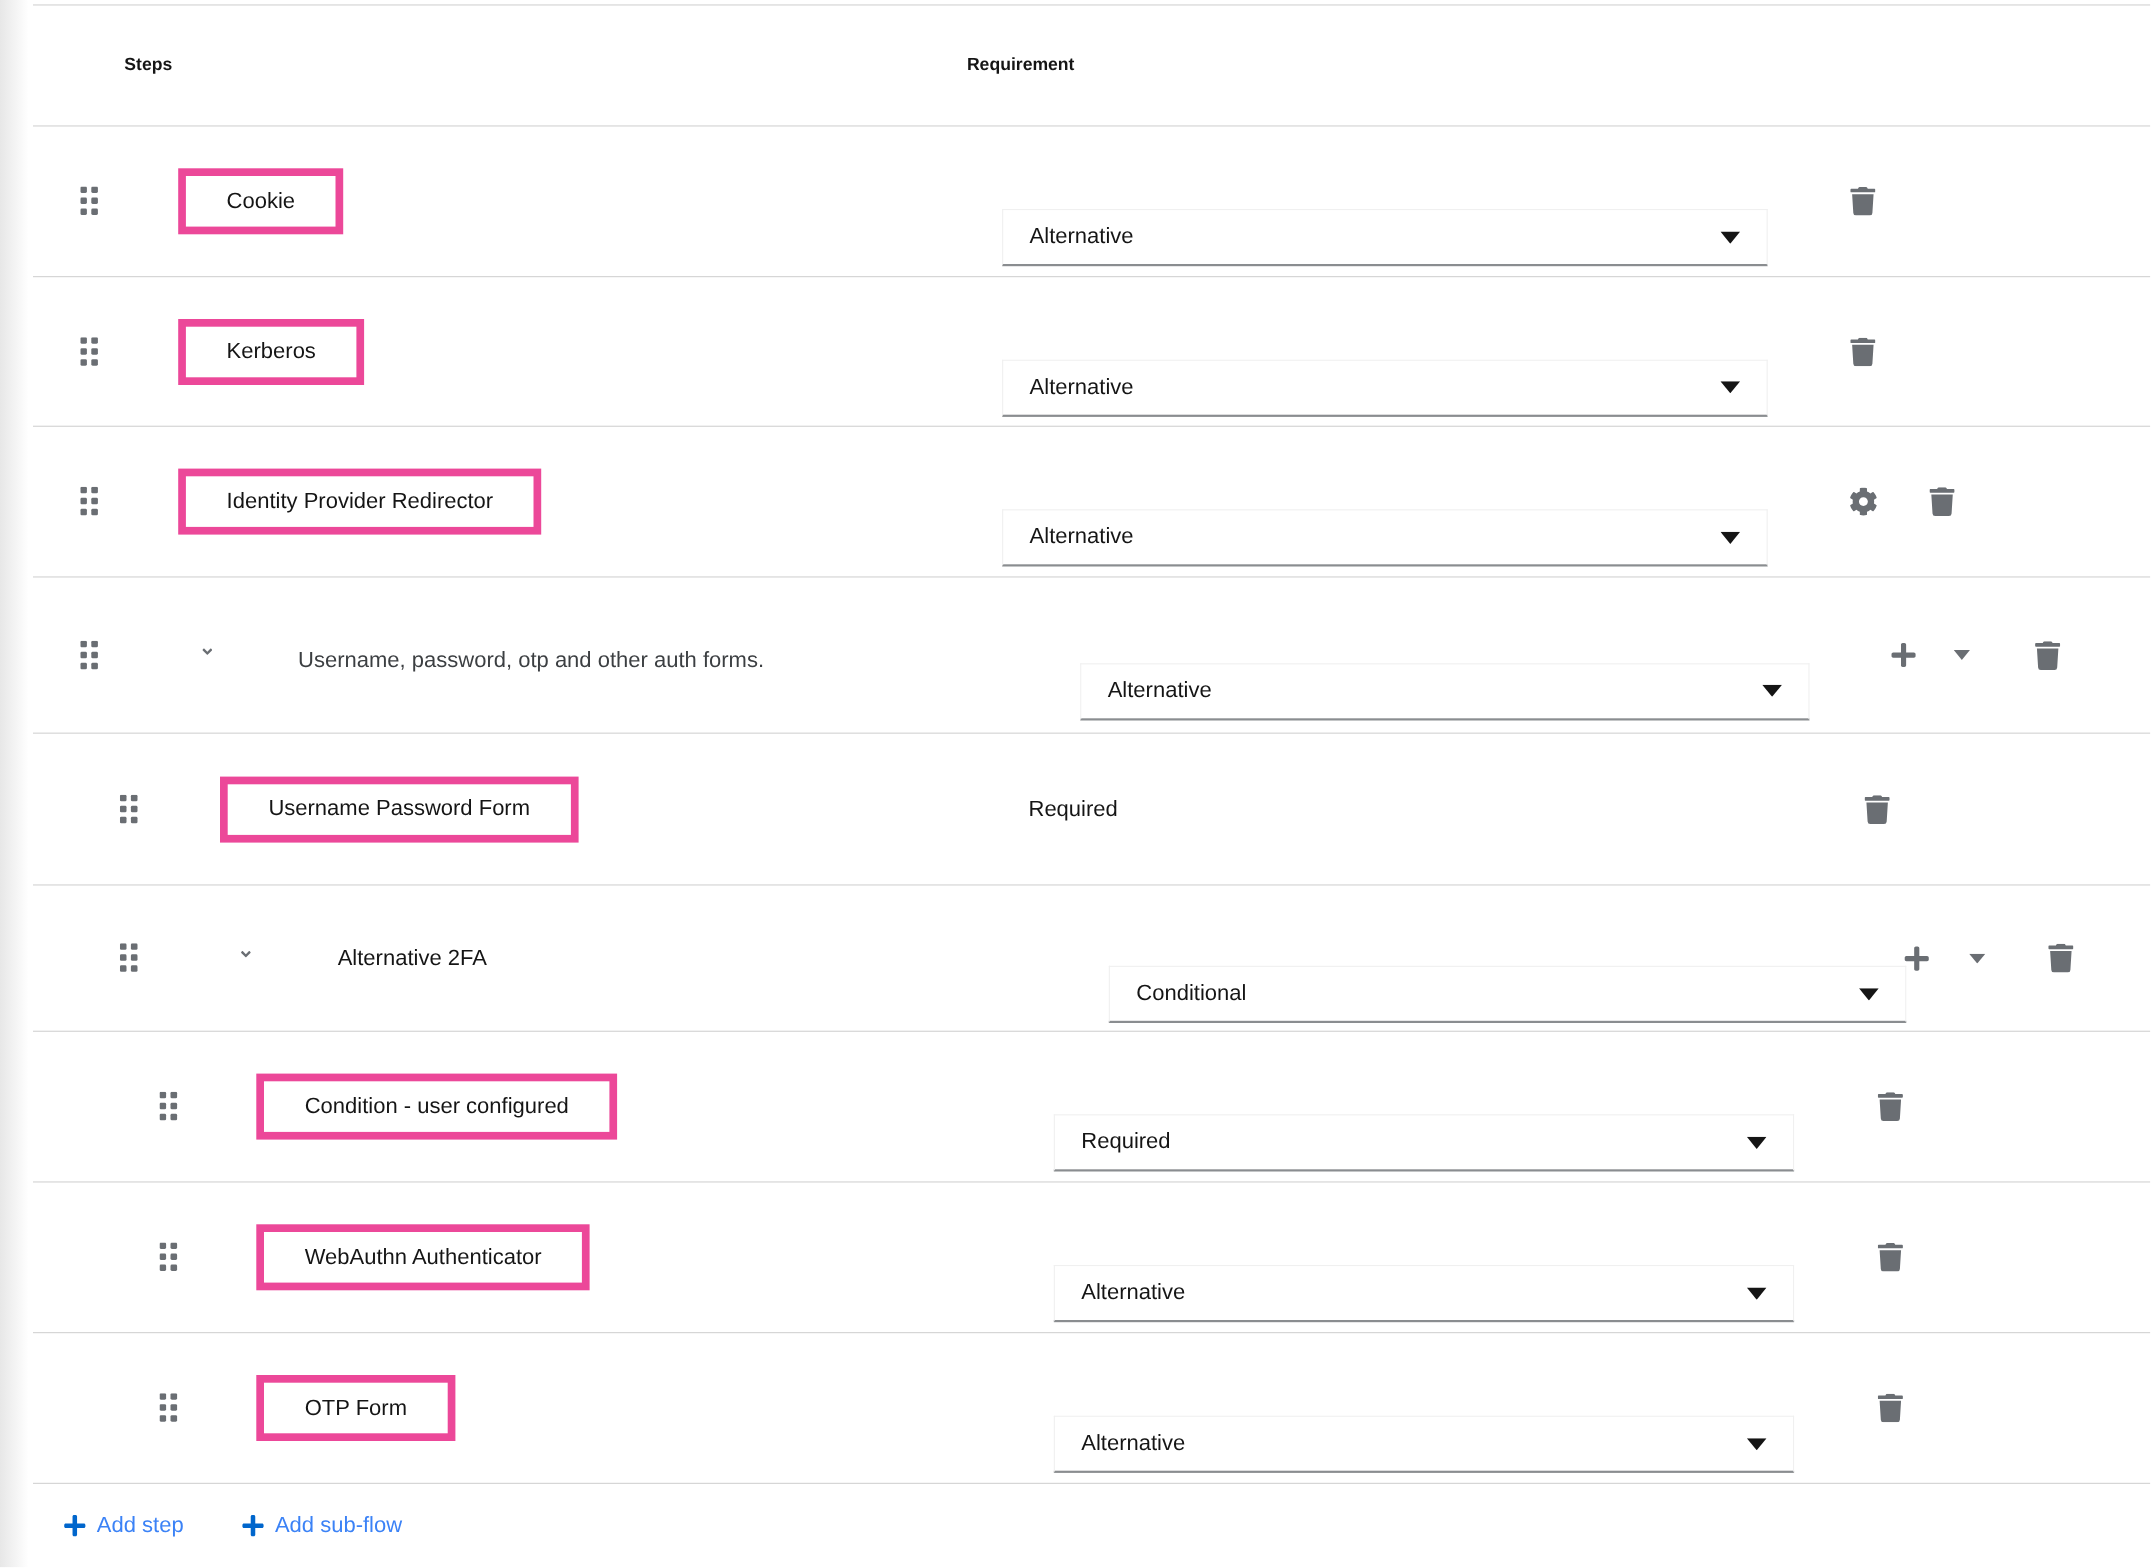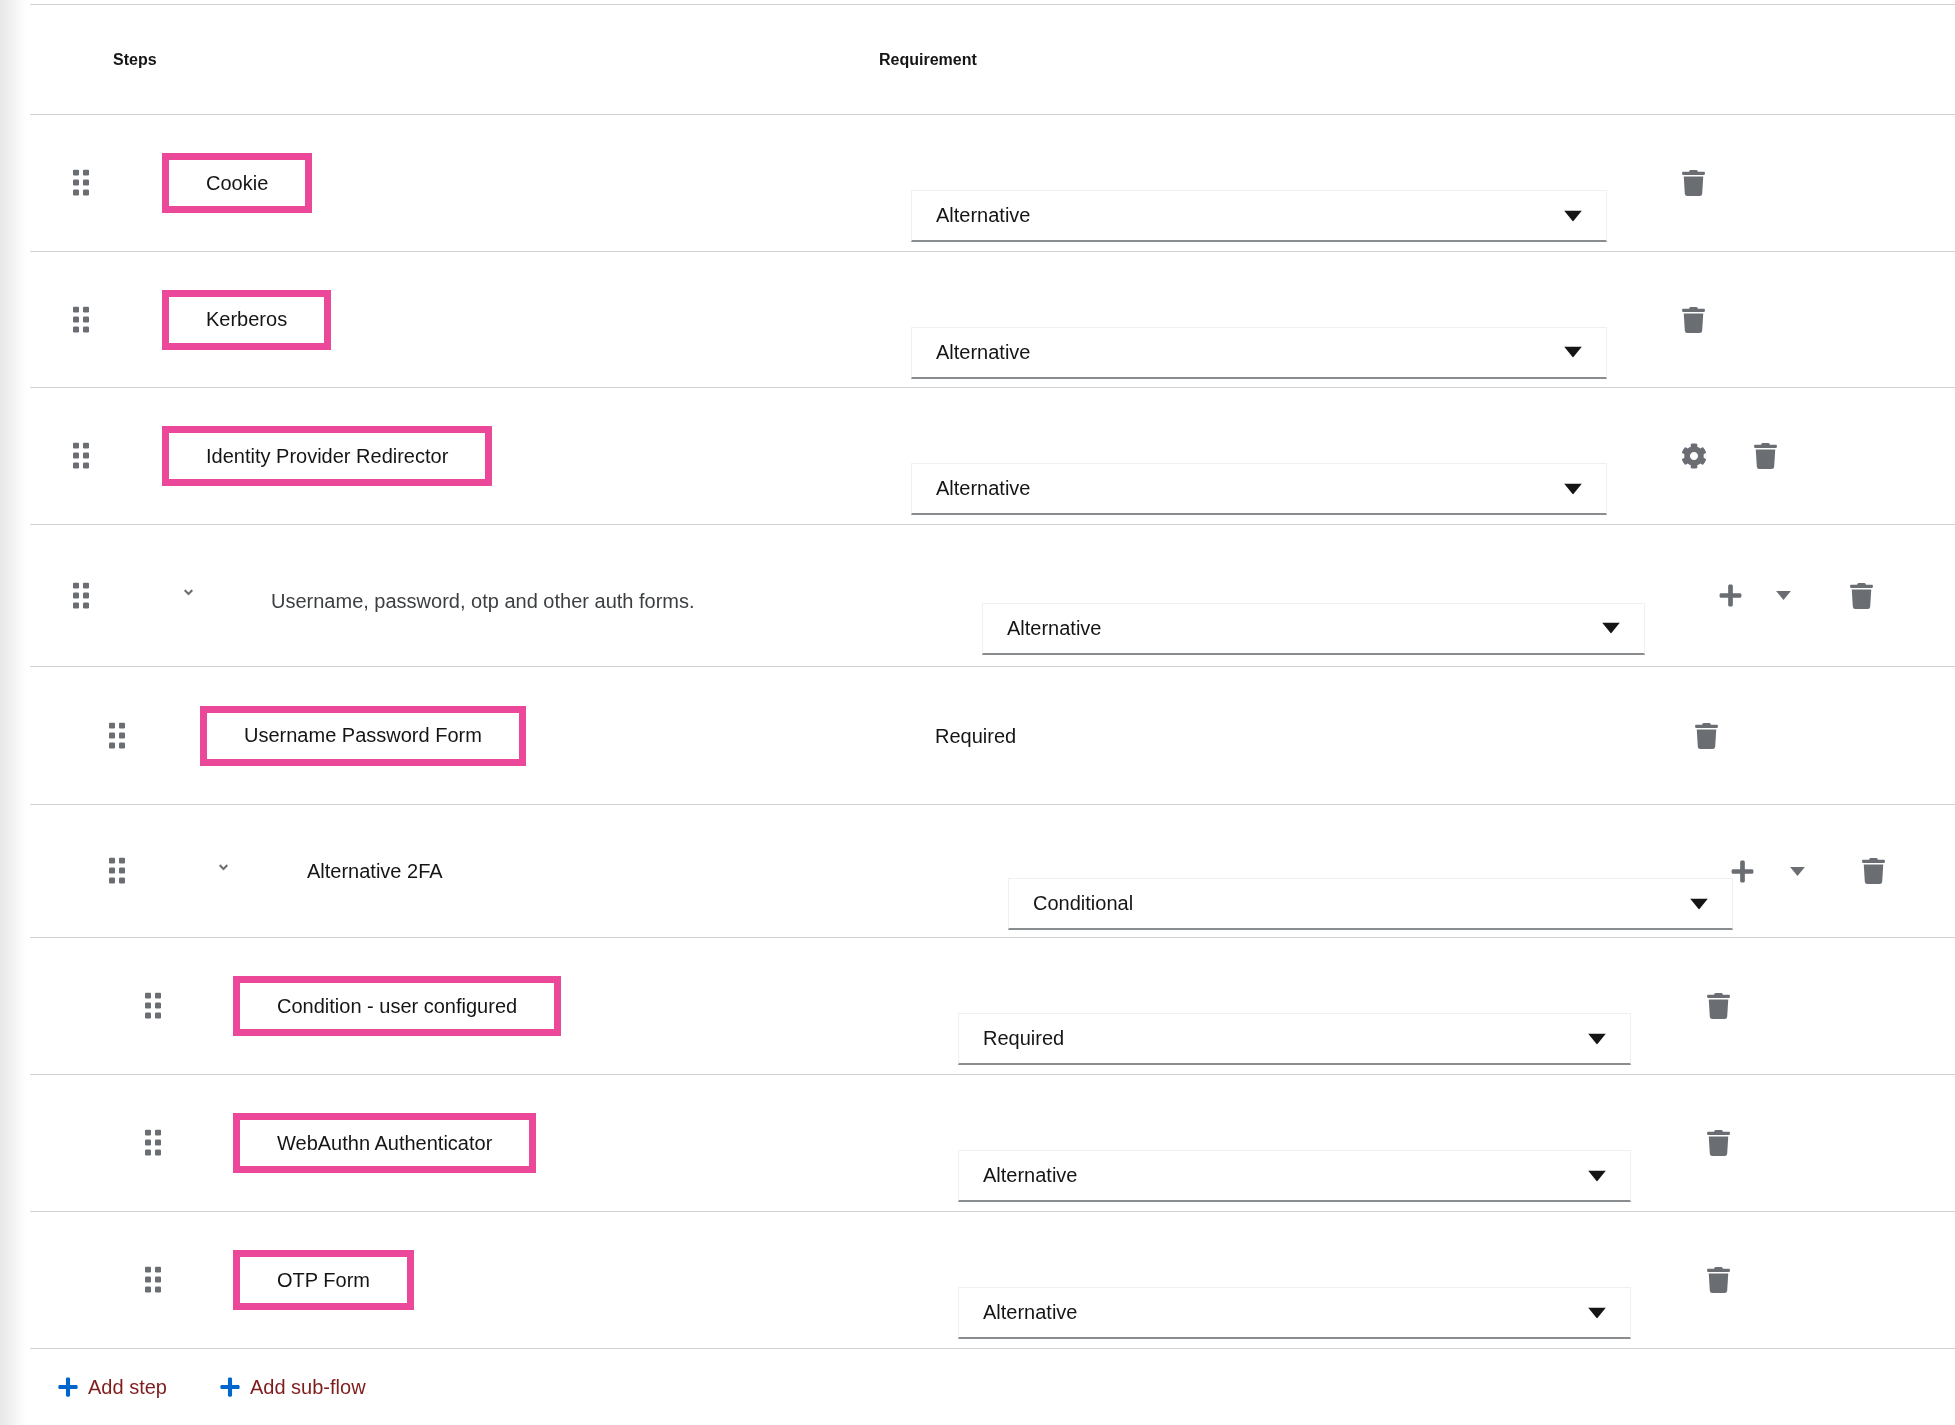--- a/index.html
+++ b/index.html
@@ -43,21 +43,21 @@
   .subflow-text .d { font-size:20px; color:#3c3f42; line-height:28px; margin-top:9px; }
 
   .req-text { position:absolute; top:50%; transform:translateY(-50%);
               font-size:20px; color:#151515; }
 
   .chev-btn { position:absolute; top:50%; transform:translateY(-50%);
               background:none; border:none; cursor:pointer; display:flex; }
 
   .footer { position:relative; height:76px; display:flex; align-items:center; padding-left:27px; }
   .link { display:inline-flex; align-items:center; gap:9px; background:none; border:none;
-          color:#7f1d1d; font-size:20px; cursor:pointer; font-family:inherit; }
+          color:#3b82f6; font-size:20px; cursor:pointer; font-family:inherit; }
   .link + .link { margin-left:52px; }
 
   svg { display:block; }
 </style>
 </head>
 <body>
 
 <div class="screen">
   <div class="shade"></div>
 

